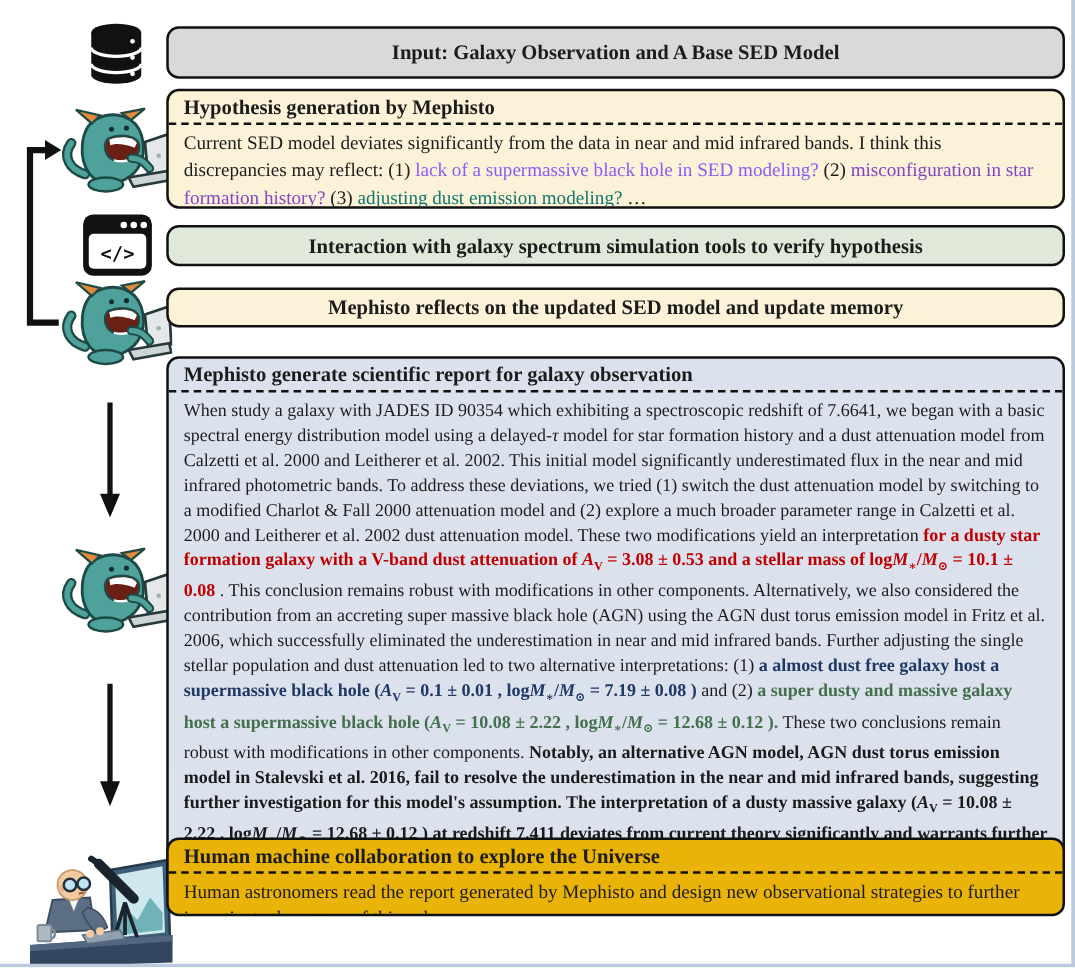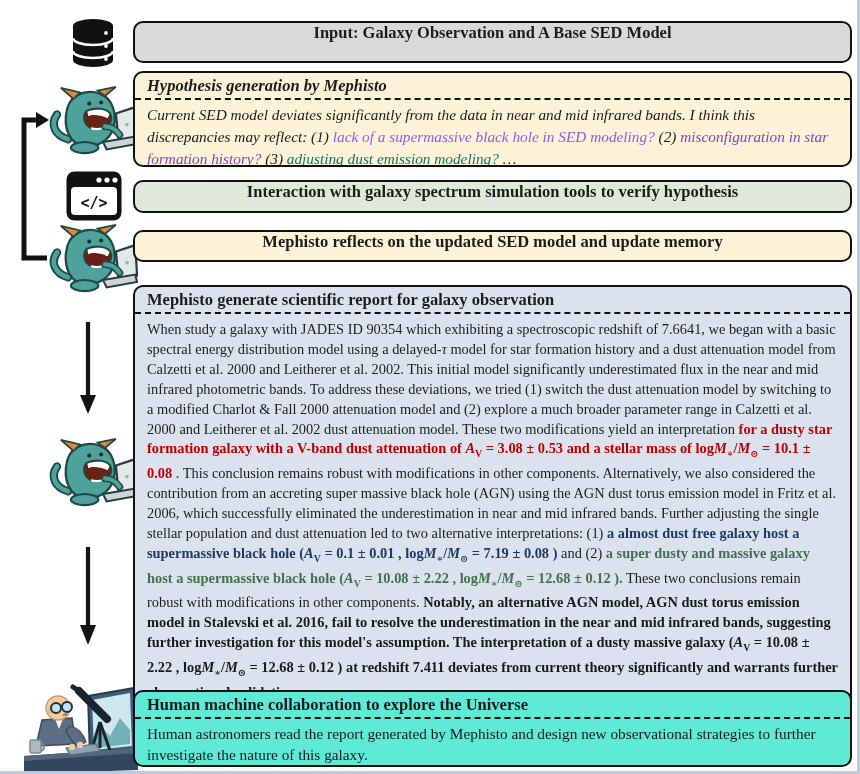--- a/index.html
+++ b/index.html
@@ -2,32 +2,32 @@
 <html><head>
 <meta charset="utf-8">
 <style>
   html,body{margin:0;padding:0;background:#fff;}
   body{font-family:"Liberation Serif","DejaVu Serif",serif;color:#1c1c1c;}
   #canvas{position:relative;width:860px;height:774px;background:#ffffff;overflow:hidden;}
   .page-edge-r{position:absolute;right:0;top:0;width:3px;height:100%;background:#bccadf;}
   .page-edge-b{position:absolute;left:0;bottom:0;width:100%;height:3px;background:#bccadf;}
 
   .box{position:absolute;left:133px;width:719px;border:2.5px solid #111;border-radius:10px;box-sizing:border-box;overflow:hidden;}
-  .box.center{display:flex;align-items:flex-start;justify-content:center;}
+  .box.center{display:flex;align-items:center;justify-content:center;}
   .box-title-center{font-weight:700;font-size:16.5px;text-align:center;}
   .box-header{font-weight:700;font-size:16.5px;padding:3px 12px 2px 12px;border-bottom:2.5px dashed #111;}
   .box-body{padding:4px 12px 4px 12px;font-size:15.3px;line-height:22px;}
 
   #input-box{top:21px;height:42px;background:#d9d9d9;}
-  #hypothesis-box{top:71px;height:96px;background:#fbf2d7;font-style:italic;}
+  #hypothesis-box{top:71px;height:96px;background:#fbf2d7;}
   #interaction-box{top:180px;height:33px;background:#dfe8d9;}
   #reflect-box{top:230px;height:32px;background:#fbf2d7;}
   #report-box{top:285px;height:440px;background:#dbe2ee;}
   #report-box .box-body{font-size:14.4px;line-height:19.9px;padding-top:6px;}
-  #human-box{top:690px;height:77px;background:#5eead4;}
+  #human-box{top:670px;height:63px;background:#eab308;}
   #human-box .box-body{line-height:21px;}
 
   .seg.orange{color:#8b5cf6;}
   .seg.purple{color:#8444c4;}
   .seg.blue{color:#0f766e;}
   .seg.red{color:#c00000;font-weight:700;}
   .seg.navy{color:#1f3864;font-weight:700;}
   .seg.green{color:#44704e;font-weight:700;}
   .seg.bold{font-weight:700;color:#1a1a1a;}
   sub{font-size:0.68em;}

